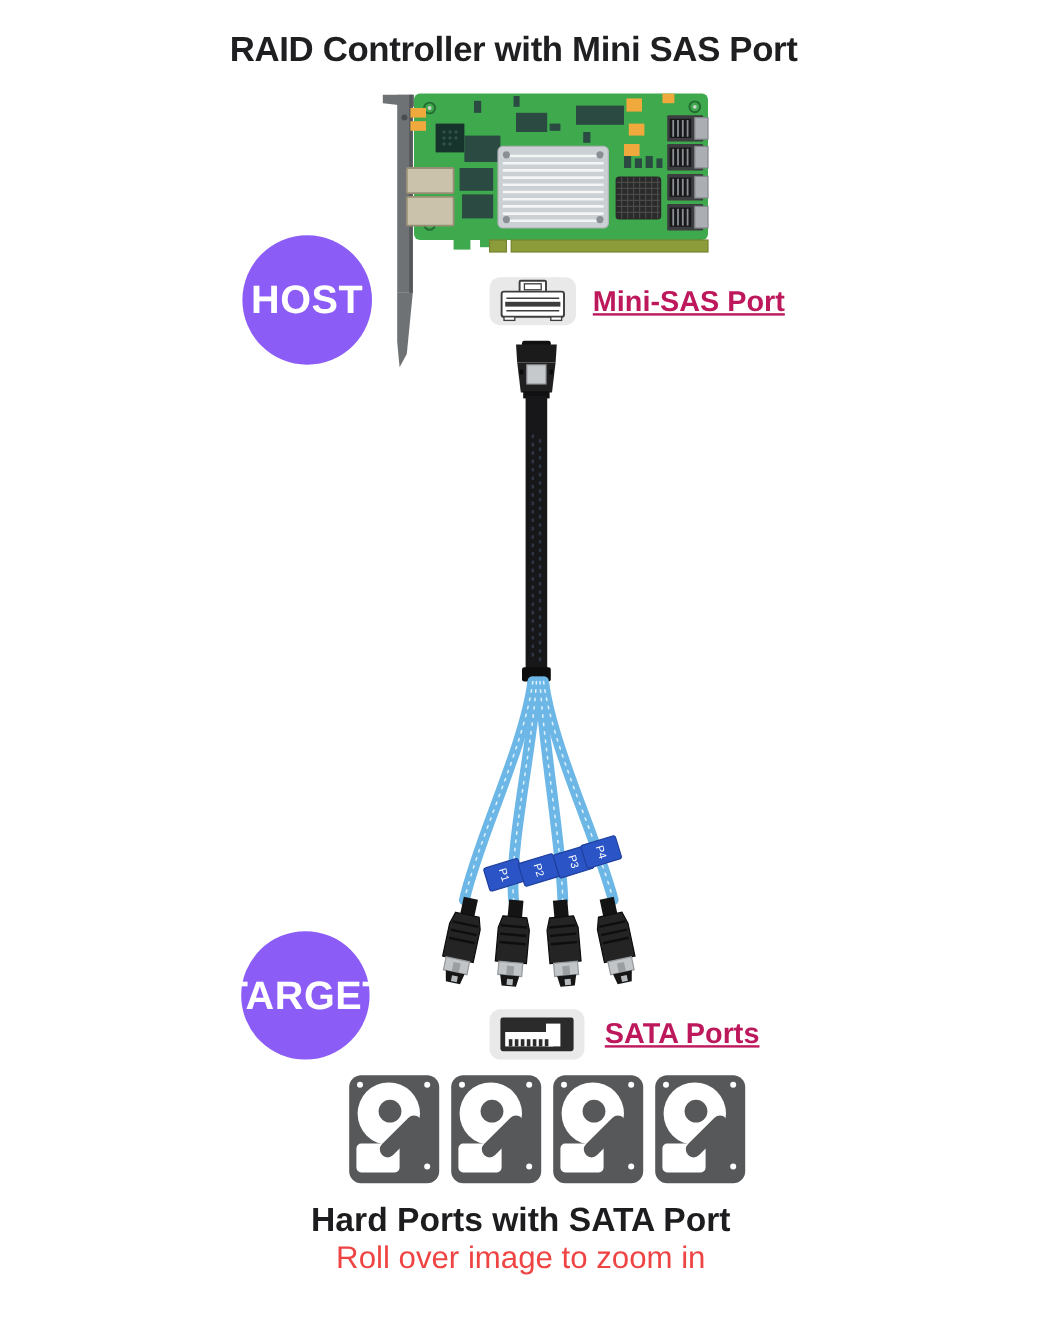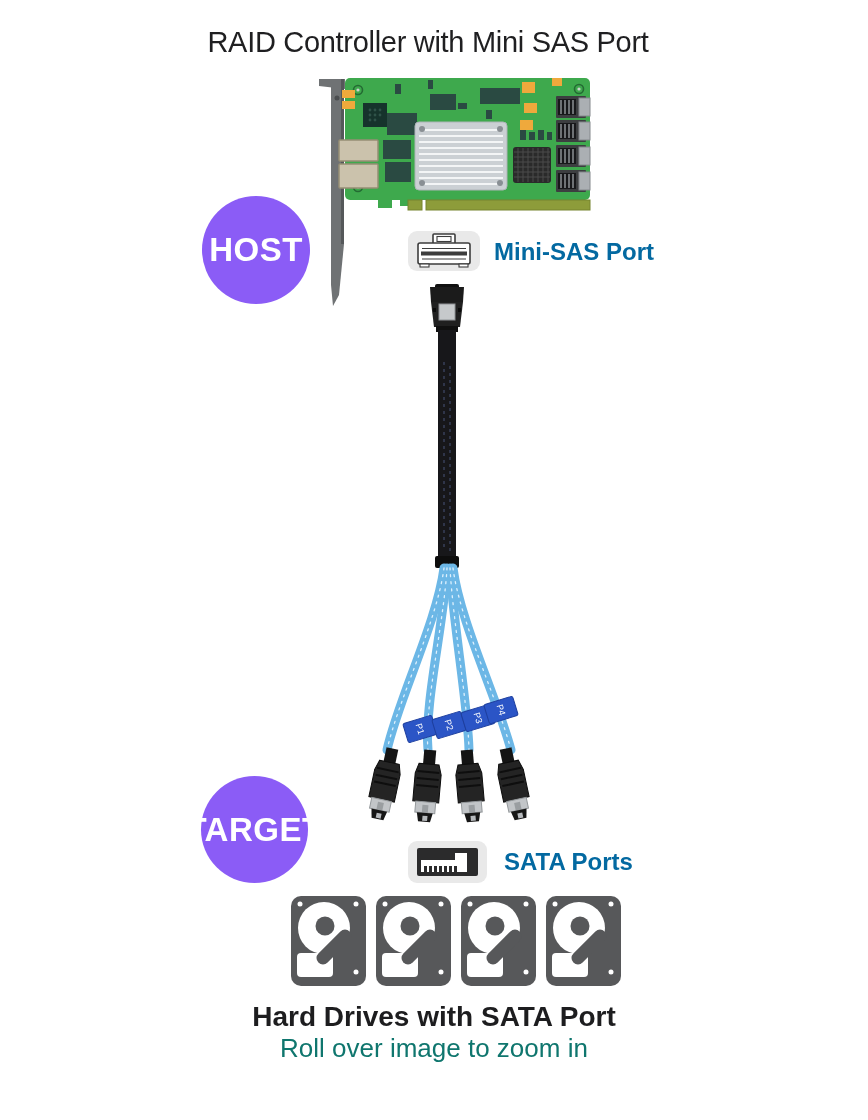--- a/index.html
+++ b/index.html
@@ -1,33 +1,33 @@
 <!DOCTYPE html>
 <html><head>
 <meta charset="utf-8">
 <style>
   html,body{margin:0;padding:0;background:#fff;}
   .page{position:relative;width:868px;height:1120px;background:#fff;overflow:hidden;
         font-family:"Liberation Sans",sans-serif;}
   .abs{position:absolute;}
-  .title{left:0;top:26px;width:856px;text-align:center;font-size:29px;font-weight:400;
+  .title{left:0;top:26px;width:856px;text-align:center;font-size:29px;font-weight:700;
          color:#1f1f21;letter-spacing:-0.3px;}
   .badge{border-radius:50%;background:#8b5cf6;display:flex;align-items:center;justify-content:center;
          color:#fff;font-weight:700;}
   .badge.host{left:202px;top:196px;width:108px;height:108px;font-size:33px;letter-spacing:0.5px;}
   .badge.target{left:201px;top:776px;width:107px;height:107px;font-size:33px;letter-spacing:0.5px;}
   .iconbox{background:#E9E9E9;border-radius:9px;display:flex;align-items:center;justify-content:center;}
   .minisas-box{left:408px;top:231px;width:72px;height:40px;}
   .sata-box{left:408px;top:841px;width:79px;height:42px;}
-  .portlabel{font-size:24px;font-weight:700;color:#0369a1;}
+  .portlabel{font-size:24px;font-weight:700;color:#be185d;text-decoration:underline;}
   .minisas-label{left:494px;top:238px;}
   .sata-label{left:504px;top:848px;text-align:right;}
   .drives-row{left:290px;top:895px;display:flex;gap:8px;}
   .caption{left:0;top:1001px;width:868px;text-align:center;font-size:28px;font-weight:700;color:#1d1d1f;}
-  .hint{left:0;top:1033px;width:868px;text-align:center;font-size:26px;font-weight:400;color:#0f766e;}
+  .hint{left:0;top:1033px;width:868px;text-align:center;font-size:26px;font-weight:400;color:#ef4444;}
   svg{display:block;}
 </style>
 </head>
 <body>
 
 <div class="page">
 
   <div class="abs title">RAID Controller with Mini SAS Port</div>
 
   <svg class="abs" style="left:300px;top:70px" width="320" height="245" viewBox="0 0 320 245">
@@ -357,16 +357,16 @@
       <circle cx="34" cy="33" r="26" fill="#FFFFFF"></circle>
       <rect x="7" y="58" width="36" height="24" rx="4" fill="#FFFFFF"></rect>
       <circle cx="35" cy="31" r="9.5" fill="#57585A"></circle>
       <line x1="55" y1="41" x2="33" y2="63" stroke="#57585A" stroke-width="13" stroke-linecap="round"></line>
       <circle cx="10" cy="9" r="2.5" fill="#FFFFFF"></circle>
       <circle cx="66" cy="9" r="2.5" fill="#FFFFFF"></circle>
       <circle cx="66" cy="77" r="2.5" fill="#FFFFFF"></circle>
     </svg>
   </div>
 
-  <div class="abs caption">Hard Drives with SATA Port</div>
+  <div class="abs caption">Hard Ports with SATA Port</div>
   <div class="abs hint">Roll over image to zoom in</div>
 
 </div>
 
 </body></html>

